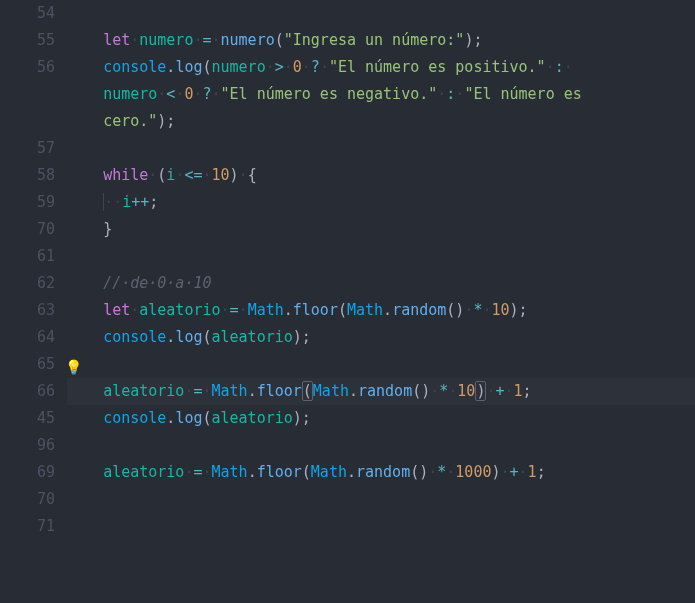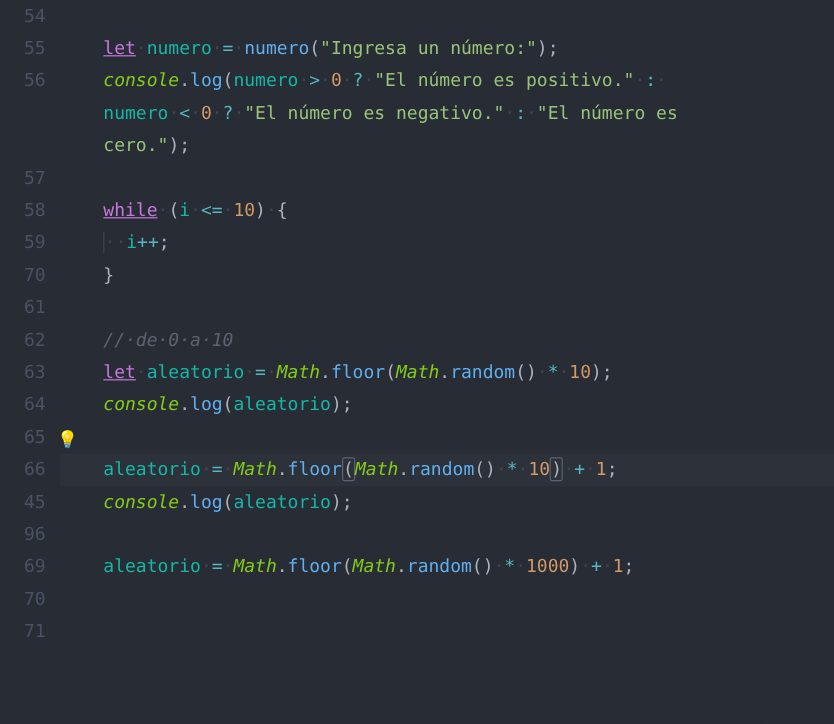--- a/index.html
+++ b/index.html
@@ -8,20 +8,21 @@
     font-family: 'Consolas', 'Monaco', monospace;
     font-size: 15px;
     color: #abb2bf;
     width: 695px;
     height: 603px;
     overflow: hidden;
   }
   .editor {
     display: flex;
     height: 100%;
+    padding-left: 17px;
   }
   .gutter {
     background: #282c34;
     color: #4b5263;
     text-align: right;
     padding: 0 12px 0 8px;
     user-select: none;
     flex-shrink: 0;
     width: 50px;
   }
@@ -46,25 +47,25 @@
     position: absolute;
     left: -2px;
     top: 3px;
     font-size: 14px;
   }
   .bracket-match {
     border: 1px solid #5c6370;
     border-radius: 2px;
   }
   
-  .kw { color: #c678dd; text-decoration: underline; }       
+  .kw { color: #c678dd; }       
   .var { color: #14b8a6; }      
   .op { color: #56b6c2; }       
   .fn { color: #61afef; }       
-  .obj { color: #84cc16; font-style: italic; }      
+  .obj { color: #0ea5e9; }      
   .str { color: #98c379; }      
   .num { color: #d19a66; }      
   .cmt { color: #5c6370; font-style: italic; margin-top: 16px; }
   .pln { color: #abb2bf; }
   .ws  { color: #3e4451; }      
   .indent { color: #3e4451; border-left: 1px solid #3e4451; box-sizing: border-box; }
 </style>
 </head>
 <body>
 

